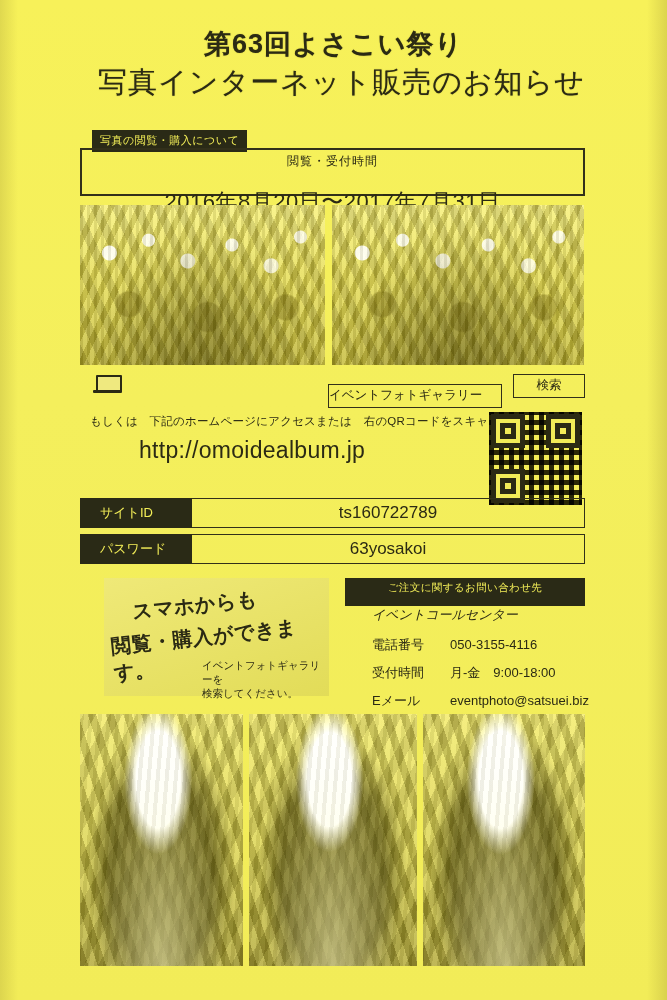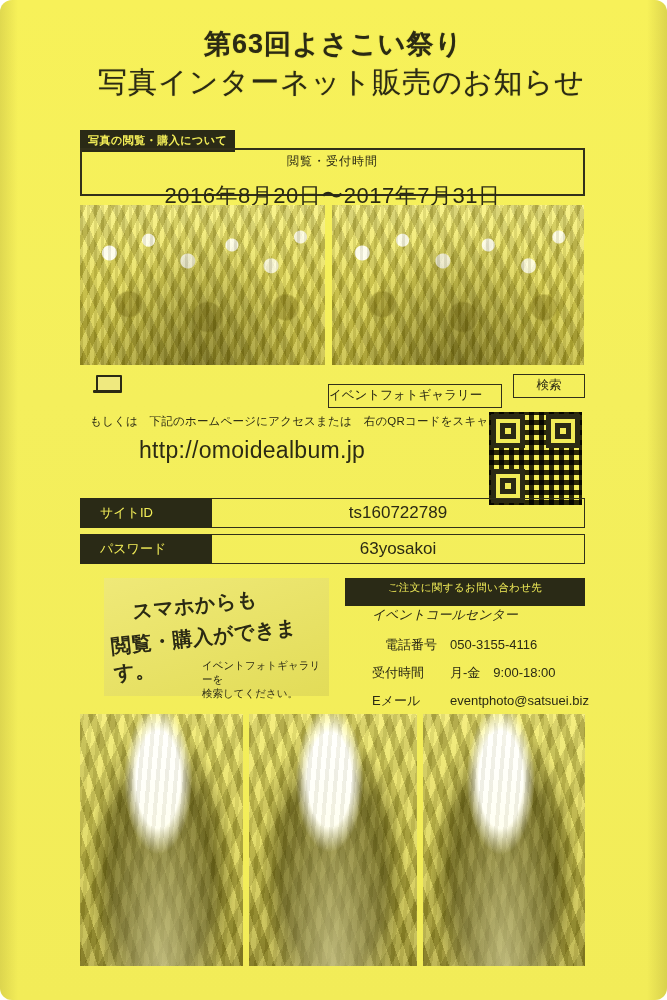--- a/index.html
+++ b/index.html
@@ -13,21 +13,20 @@
     overflow: hidden;
     font-family: "Liberation Sans", sans-serif;
   }
   .page {
     position: relative;
     width: 667px;
     height: 1000px;
     background: #f5f05a;
     background: linear-gradient(180deg, #f7f159 0%, #f4ef5c 40%, #f2ec58 100%);
     overflow: hidden;
-    border-radius: 12px;
   }
   
   .page:before {
     content: "";
     position: absolute;
     left: 0; top: 0; bottom: 0;
     width: 18px;
     background: linear-gradient(90deg, rgba(180,170,60,0.35), rgba(180,170,60,0));
     pointer-events: none;
   }
@@ -60,28 +59,27 @@
     font-weight: normal;
     letter-spacing: 1px;
     line-height: 1.25;
     margin-top: 4px;
     text-shadow: 0 0 1px rgba(60,55,10,0.5);
     margin-left: 16px;
   }
 
   .tag-label {
     position: absolute;
-    left: 80px;
+    left: 92px;
     top: 130px;
     background: #2a2a16;
     color: #f4ef58;
     font-size: 11px;
     padding: 3px 8px 4px 8px;
     letter-spacing: 0.5px;
-    font-weight: bold;
   }
 
   .period-box {
     position: absolute;
     left: 80px;
     top: 148px;
     width: 505px;
     height: 48px;
     border: 2px solid #32301a;
     box-sizing: border-box;
@@ -89,21 +87,21 @@
     color: #2b2a14;
   }
   .period-label {
     font-size: 12px;
     margin-top: 3px;
     letter-spacing: 1px;
   }
   .period-dates {
     font-size: 22px;
     letter-spacing: 0.5px;
-    margin-top: 11px;
+    margin-top: 17px;
   }
 
   
   .photo-top-left, .photo-top-right {
     position: absolute;
     top: 205px;
     height: 160px;
     overflow: hidden;
     background: #d8d24f;
   }
@@ -251,21 +249,21 @@
     left: 80px;
     top: 498px;
     width: 505px;
   }
   .cred-row {
     display: flex;
     height: 30px;
     margin-bottom: 6px;
   }
   .cred-key {
-    width: 132px;
+    width: 112px;
     background: #2a2a16;
     color: #f4ef58;
     font-size: 13px;
     display: flex;
     align-items: center;
     padding-left: 20px;
     box-sizing: border-box;
   }
   .cred-val {
     flex: 1;
@@ -338,21 +336,21 @@
     color: #2b2a14;
     font-style: italic;
   }
   .contact-line {
     position: absolute;
     left: 372px;
     font-size: 13px;
     color: #2b2a14;
   }
   .contact-line .k { display: inline-block; width: 78px; }
-  .cl1 { top: 636px; text-align: center; }
+  .cl1 { top: 636px; }
   .cl2 { top: 664px; }
   .cl3 { top: 692px; }
 
   
   .photo-bottom {
     position: absolute;
     top: 714px;
     height: 252px;
     overflow: hidden;
   }

